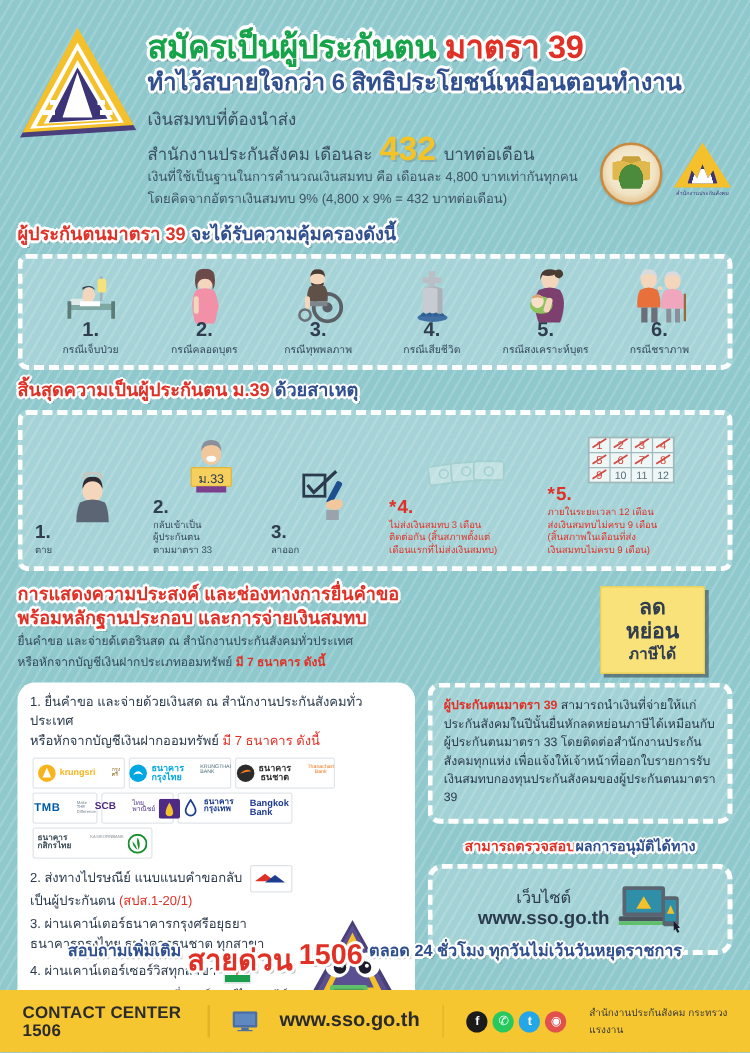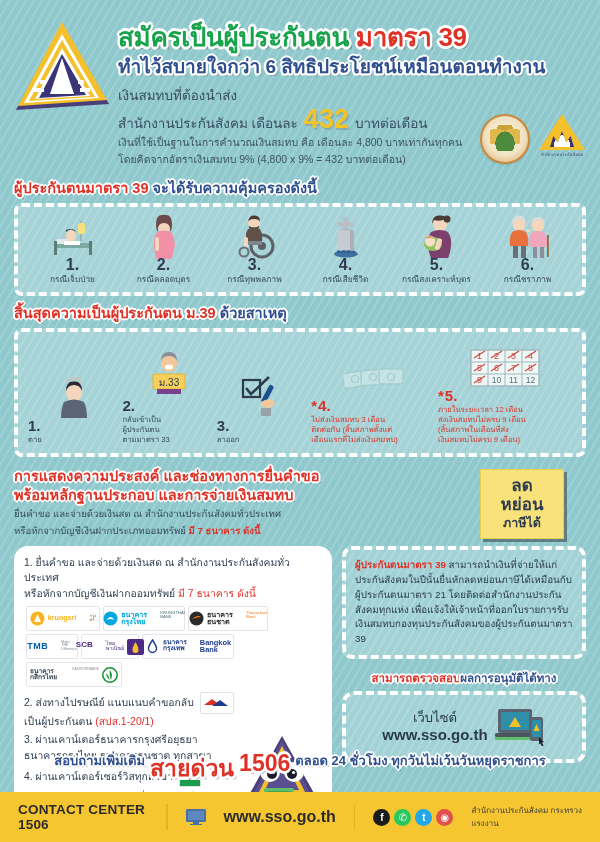--- a/index.html
+++ b/index.html
@@ -248,21 +248,21 @@
     gap: 3px;
     padding: 0 3px;
   }
   .bank-mark { width: 15px; height: 15px; flex: 0 0 15px; position: relative; }
   .bank-txt { display: flex; flex-direction: row; line-height: 1; }
   .bank-t1 { font-size: 7.2px; font-weight: bold; }
   .bank-t2 { font-size: 4.2px; padding-left: 13px; }
 
   .krungsri { width: 74px; }
   .krungthai { width: 82px; }
-  .thanachart { width: 80px; }
+  .thanachart { width: 80px; text-align: center; }
   .tmb { width: 52px; }
   .scb { width: 58px; }
   .bbl { width: 92px; }
   .kbank { width: 96px; }
 
   .inline-badge {
     display: inline-flex; align-items: center; justify-content: center;
     vertical-align: middle;
     margin-left: 3px;
   }
@@ -681,21 +681,21 @@
 
       </div>
     </div>
   </div>
 
   <div class="apply-wrap">
     <div class="apply-head-row">
       <div>
         <div class="sec-heading">การแสดงความประสงค์ และช่องทางการยื่นคำขอ</div>
         <div class="sec-heading">พร้อมหลักฐานประกอบ และการจ่ายเงินสมทบ</div>
-        <div class="apply-note">ยื่นคำขอ และจ่ายด้วยเงินสด ณ สำนักงานประกันสังคมทั่วประเทศ</div>
+        <div class="apply-note">ยื่นคำขอ และจ่ายด้เตอรินสด ณ สำนักงานประกันสังคมทั่วประเทศ</div>
         <div class="apply-note"><span>หรือหักจากบัญชีเงินฝากประเภทออมทรัพย์ </span><span class="red">มี 7 ธนาคาร ดังนี้</span></div>
       </div>
 
       <div class="sticky-note">
         <div class="sticky-l1">ลด</div>
         <div class="sticky-l2">หย่อน</div>
         <div class="sticky-l3">ภาษีได้</div>
       </div>
     </div>
   </div>
@@ -859,21 +859,21 @@
           <rect x="28" y="78" width="11" height="16" fill="#4a3f7a"></rect>
           <rect x="50" y="78" width="11" height="16" fill="#4a3f7a"></rect>
           <ellipse cx="30" cy="96" rx="12" ry="7" fill="#ffffff"></ellipse>
           <ellipse cx="62" cy="96" rx="12" ry="7" fill="#ffffff"></ellipse>
         </svg>
       </div>
     </div>
 
     <div class="col-right">
       <div class="tax-card">
-        <div class="tax-text"><span class="red">ผู้ประกันตนมาตรา 39 </span><span>สามารถนำเงินที่จ่ายให้แก่ประกันสังคมในปีนั้นยื่นหักลดหย่อนภาษีได้เหมือนกับผู้ประกันตนมาตรา 21 โดยติดต่อสำนักงานประกันสังคมทุกแห่ง เพื่อแจ้งให้เจ้าหน้าที่ออกใบรายการรับเงินสมทบกองทุนประกันสังคมของผู้ประกันตนมาตรา 39</span></div>
+        <div class="tax-text"><span class="red">ผู้ประกันตนมาตรา 39 </span><span>สามารถนำเงินที่จ่ายให้แก่ประกันสังคมในปีนั้นยื่นหักลดหย่อนภาษีได้เหมือนกับผู้ประกันตนมาตรา 33 โดยติดต่อสำนักงานประกันสังคมทุกแห่ง เพื่อแจ้งให้เจ้าหน้าที่ออกใบรายการรับเงินสมทบกองทุนประกันสังคมของผู้ประกันตนมาตรา 39</span></div>
       </div>
 
       <div class="verify-head">
         <span class="sec-heading" style="font-size:11.5px;"><span>สามารถตรวจสอบ</span><span class="blue">ผลการอนุมัติได้ทาง</span></span>
       </div>
 
       <div class="verify-card">
         <div class="verify-txt">
           <div class="verify-l1">เว็บไซต์</div>
           <div class="verify-l2">www.sso.go.th</div>

